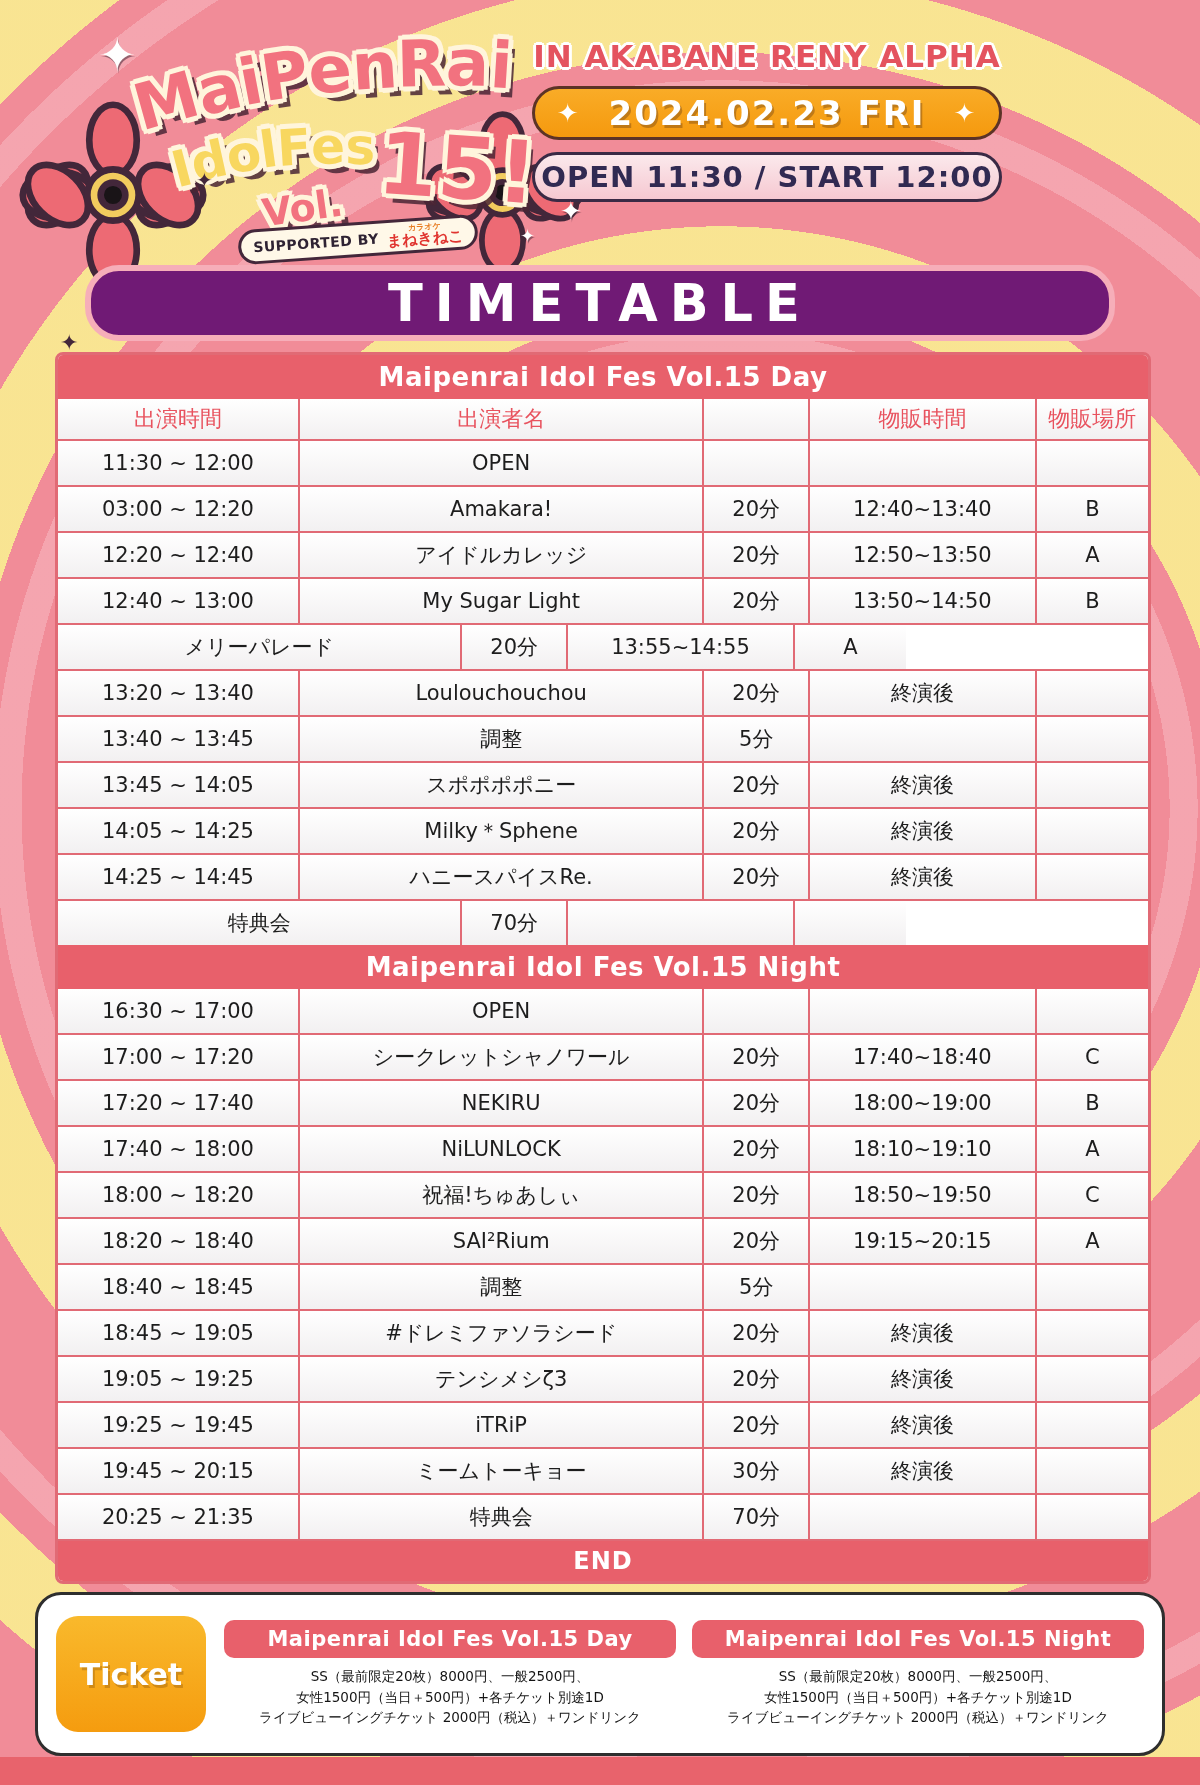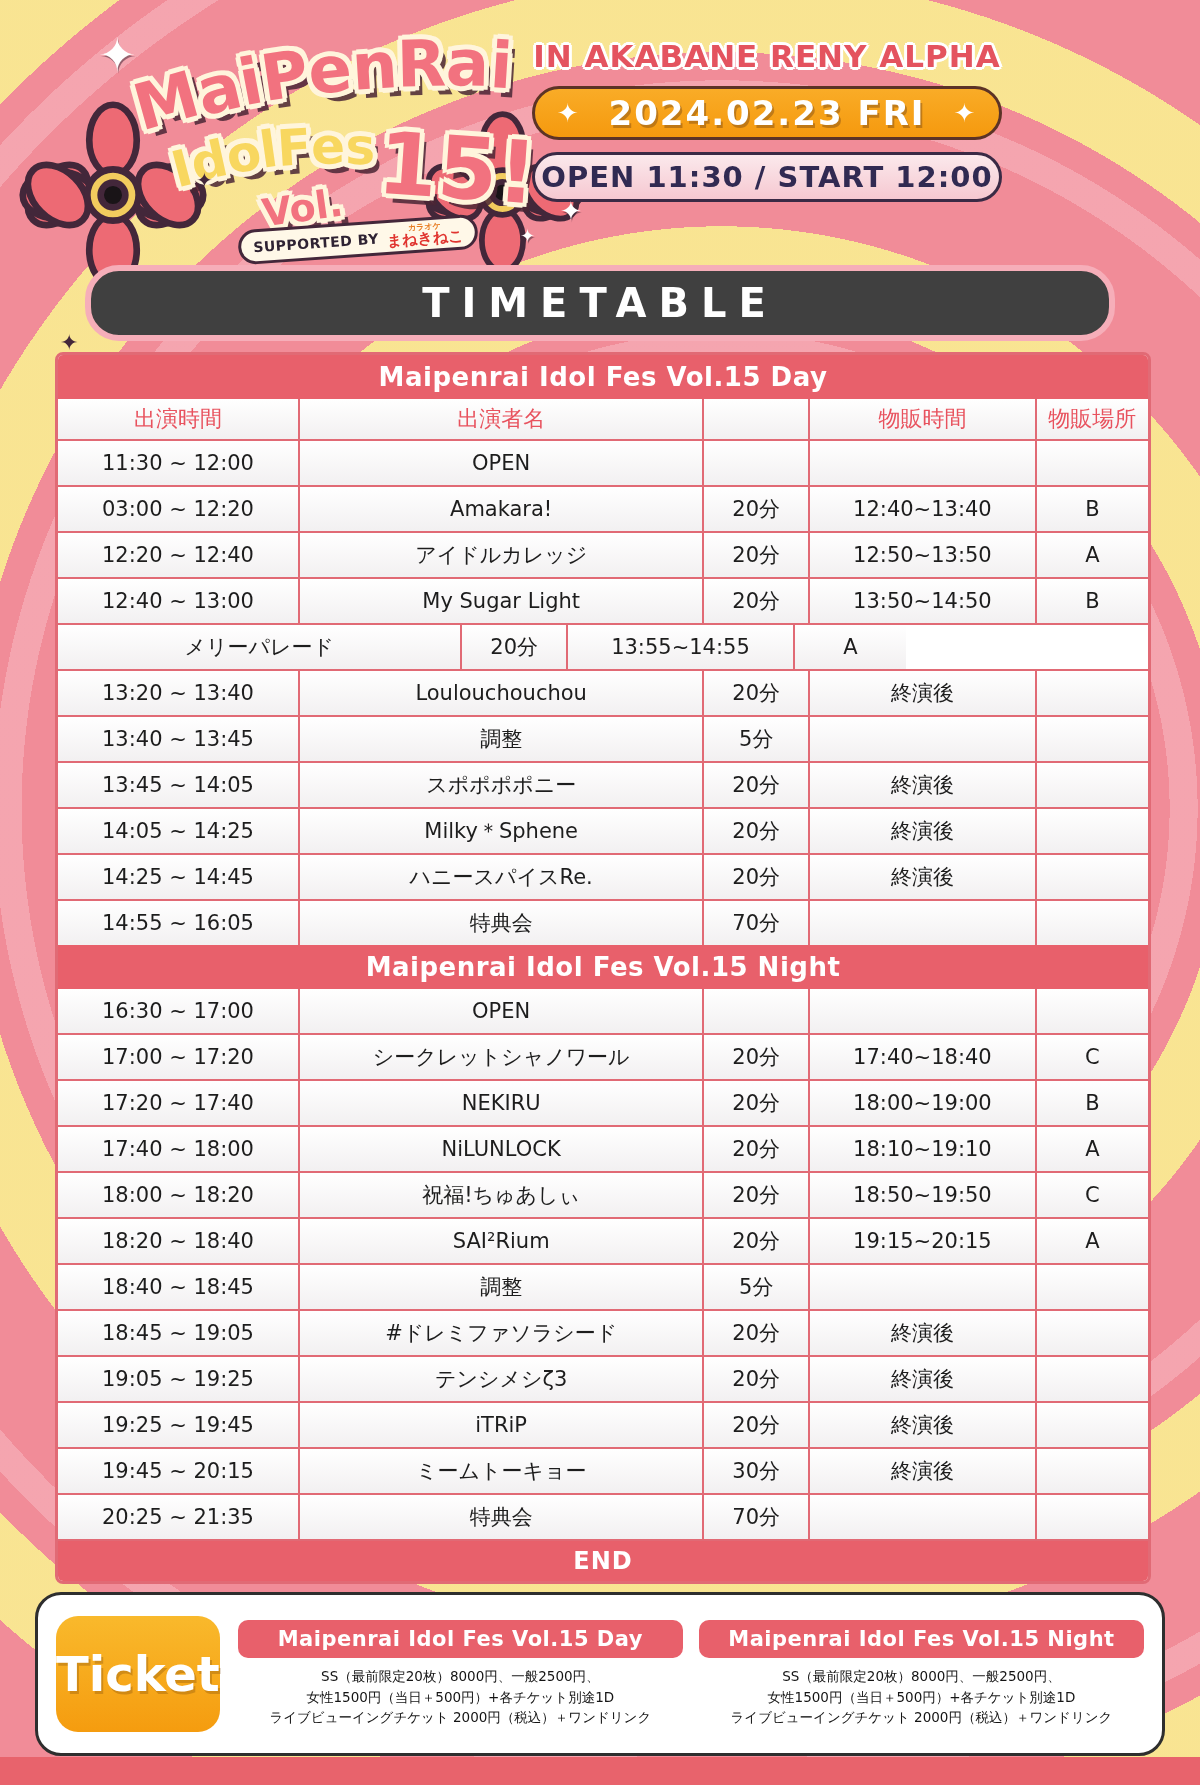--- a/index.html
+++ b/index.html
@@ -51,23 +51,23 @@
     color:#fff;font-size:34px;font-weight:800;letter-spacing:2px;
     text-shadow:2px 3px 0 rgba(90,50,20,.35);}
   .date-pill .in-spark{color:#fff;font-size:26px;text-shadow:none;}
   .open-pill{margin-top:12px;height:44px;border-radius:26px;
     background:linear-gradient(180deg,#FBE9EC,#F6C8D1);border:3px solid #3A2A45;
     display:flex;align-items:center;justify-content:center;
     color:#312A52;font-size:29px;font-weight:800;letter-spacing:1px;white-space:nowrap;}
 
   
   .tt-banner{position:absolute;left:85px;top:265px;width:1030px;height:76px;z-index:3;
-    background:#404040;border:6px solid #F6AEB9;border-radius:34px;box-sizing:border-box;
+    background:#701a75;border:6px solid #F6AEB9;border-radius:34px;box-sizing:border-box;
     display:flex;align-items:center;justify-content:center;
-    color:#fff;font-size:40px;font-weight:800;letter-spacing:12px;}
+    color:#fff;font-size:51px;font-weight:800;letter-spacing:12px;}
 
   .tt{position:absolute;left:55px;top:352px;width:1090px;z-index:3;
     border:3px solid #E16A75;border-radius:8px;overflow:hidden;background:#fff;}
   .sec-banner{height:44px;background:#E8606B;display:flex;align-items:center;justify-content:center;
     color:#fff;font-size:26px;font-weight:800;letter-spacing:.5px;}
   .tt-head,.row{display:flex;border-top:2px solid #E16A75;}
   .tt-head{height:40px;}
   .row{height:44px;}
   .sec-banner + .row, .sec-banner + .tt-head{border-top:none;}
   .cell{display:flex;align-items:center;justify-content:center;box-sizing:border-box;
@@ -79,21 +79,21 @@
   .end-row{height:40px;background:#E8606B;display:flex;align-items:center;justify-content:center;
     color:#fff;font-size:24px;font-weight:700;letter-spacing:1px;border-top:2px solid #E16A75;}
 
   
   .ticket-wrap{position:absolute;left:35px;top:1592px;width:1130px;height:164px;z-index:3;
     background:#fff;border:3px solid #2E2E2E;border-radius:26px;box-sizing:border-box;
     display:flex;align-items:center;padding:12px 18px;gap:18px;}
   .ticket-label{flex:0 0 150px;height:116px;border-radius:22px;
     background:linear-gradient(180deg,#F9B92C,#F59C0F);
     display:flex;align-items:center;justify-content:center;
-    color:#fff;font-size:48px;font-weight:800;text-shadow:2px 3px 0 rgba(120,70,10,.3);}
+    color:#fff;font-size:30px;font-weight:800;text-shadow:2px 3px 0 rgba(120,70,10,.3);}
   .ticket-blocks{flex:1;display:flex;gap:16px;}
   .tblock{flex:1;display:flex;flex-direction:column;align-items:center;}
   .tblock-pill{align-self:stretch;height:38px;border-radius:10px;background:#E8606B;
     display:flex;align-items:center;justify-content:center;
     color:#fff;font-size:21px;font-weight:800;letter-spacing:.5px;}
   .tblock-lines{margin-top:8px;text-align:center;font-size:13.5px;color:#141414;line-height:1.55;font-weight:500;}
 
   .bottom-bar{position:absolute;left:0;bottom:0;width:1200px;height:28px;background:#E8636C;z-index:3;}
 </style>
 </head>
@@ -243,21 +243,20 @@
           <div class="cell c4"></div>
         </div>
         <div class="row">
           <div class="cell c0">14:25 ~ 14:45</div>
           <div class="cell c1">ハニースパイスRe.</div>
           <div class="cell c2">20分</div>
           <div class="cell c3">終演後</div>
           <div class="cell c4"></div>
         </div>
         <div class="row">
-          <div class="cell c0">14:55 ~ 16:05</div>
           <div class="cell c1">特典会</div>
           <div class="cell c2">70分</div>
           <div class="cell c3"></div>
           <div class="cell c4"></div>
         </div>
         <div class="sec-banner">Maipenrai Idol Fes Vol.15 Night</div>
         <div class="row">
           <div class="cell c0">16:30 ~ 17:00</div>
           <div class="cell c1">OPEN</div>
           <div class="cell c2"></div>

